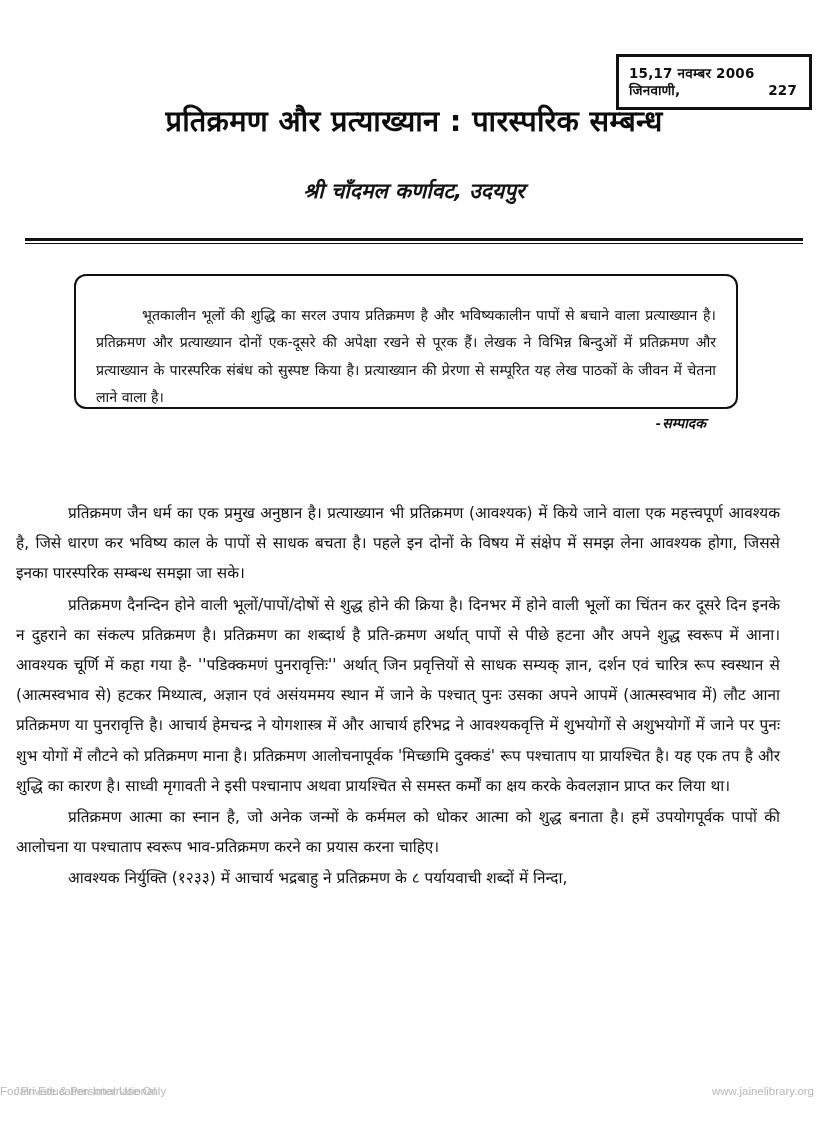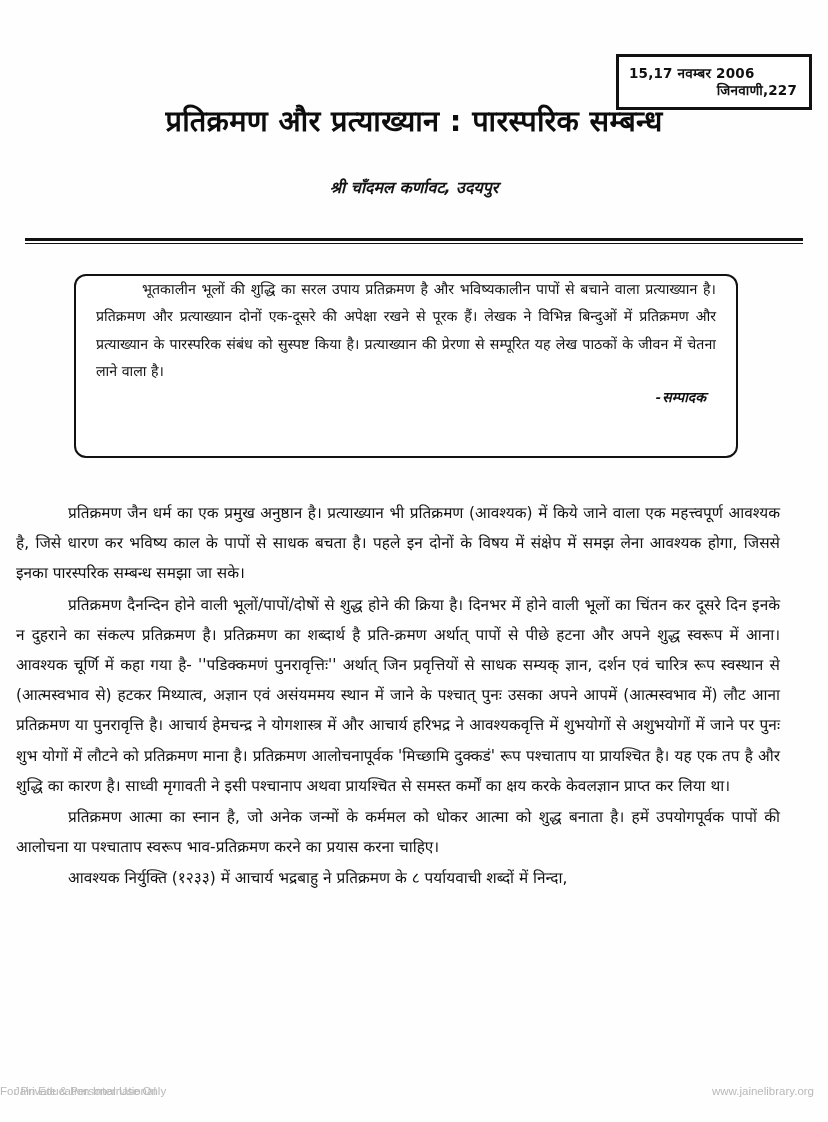--- a/index.html
+++ b/index.html
@@ -48,21 +48,21 @@
     font-family: "DejaVu Sans", sans-serif;
     font-size: 13.5px;
     font-weight: 700;
     line-height: 1.22;
     letter-spacing: 0.2px;
     white-space: nowrap;
     color: #111;
   }
   .stamp-line.two {
     display: flex;
-    justify-content: flex-end;
+    justify-content: space-between;
     padding-right: 4px;
   }
 
   
   .title {
     position: absolute;
     left: 0;
     right: 0;
     top: 100px;
     text-align: center;
@@ -72,21 +72,21 @@
     letter-spacing: 0.3px;
     color: #0d0d0d;
   }
   .byline {
     position: absolute;
     left: 0;
     right: 0;
     top: 176px;
     text-align: center;
     font-family: "DejaVu Sans", sans-serif;
-    font-size: 16px;
+    font-size: 21px;
     font-style: italic;
     font-weight: 600;
     color: #141414;
   }
 
   
   .rule {
     position: absolute;
     left: 25px;
     right: 25px;
@@ -103,25 +103,25 @@
   }
   .rule::before { top: 0;   height: 3px; }
   .rule::after  { top: 5px; height: 1.4px; }
 
   
   .abstract-box {
     position: absolute;
     left: 74px;
     top: 274px;
     width: 664px;
-    height: 184px;
+    height: 135px;
     border: 2.6px solid #111;
     border-radius: 12px;
     box-sizing: border-box;
-    padding: 0 20px 6px 20px;
+    padding: 26px 20px 6px 20px;
     background: #fff;
   }
   .abstract-text {
     font-family: "DejaVu Sans", sans-serif;
     font-size: 14.2px;
     line-height: 1.92;
     text-align: justify;
     text-indent: 46px;
     color: #111;
   }

